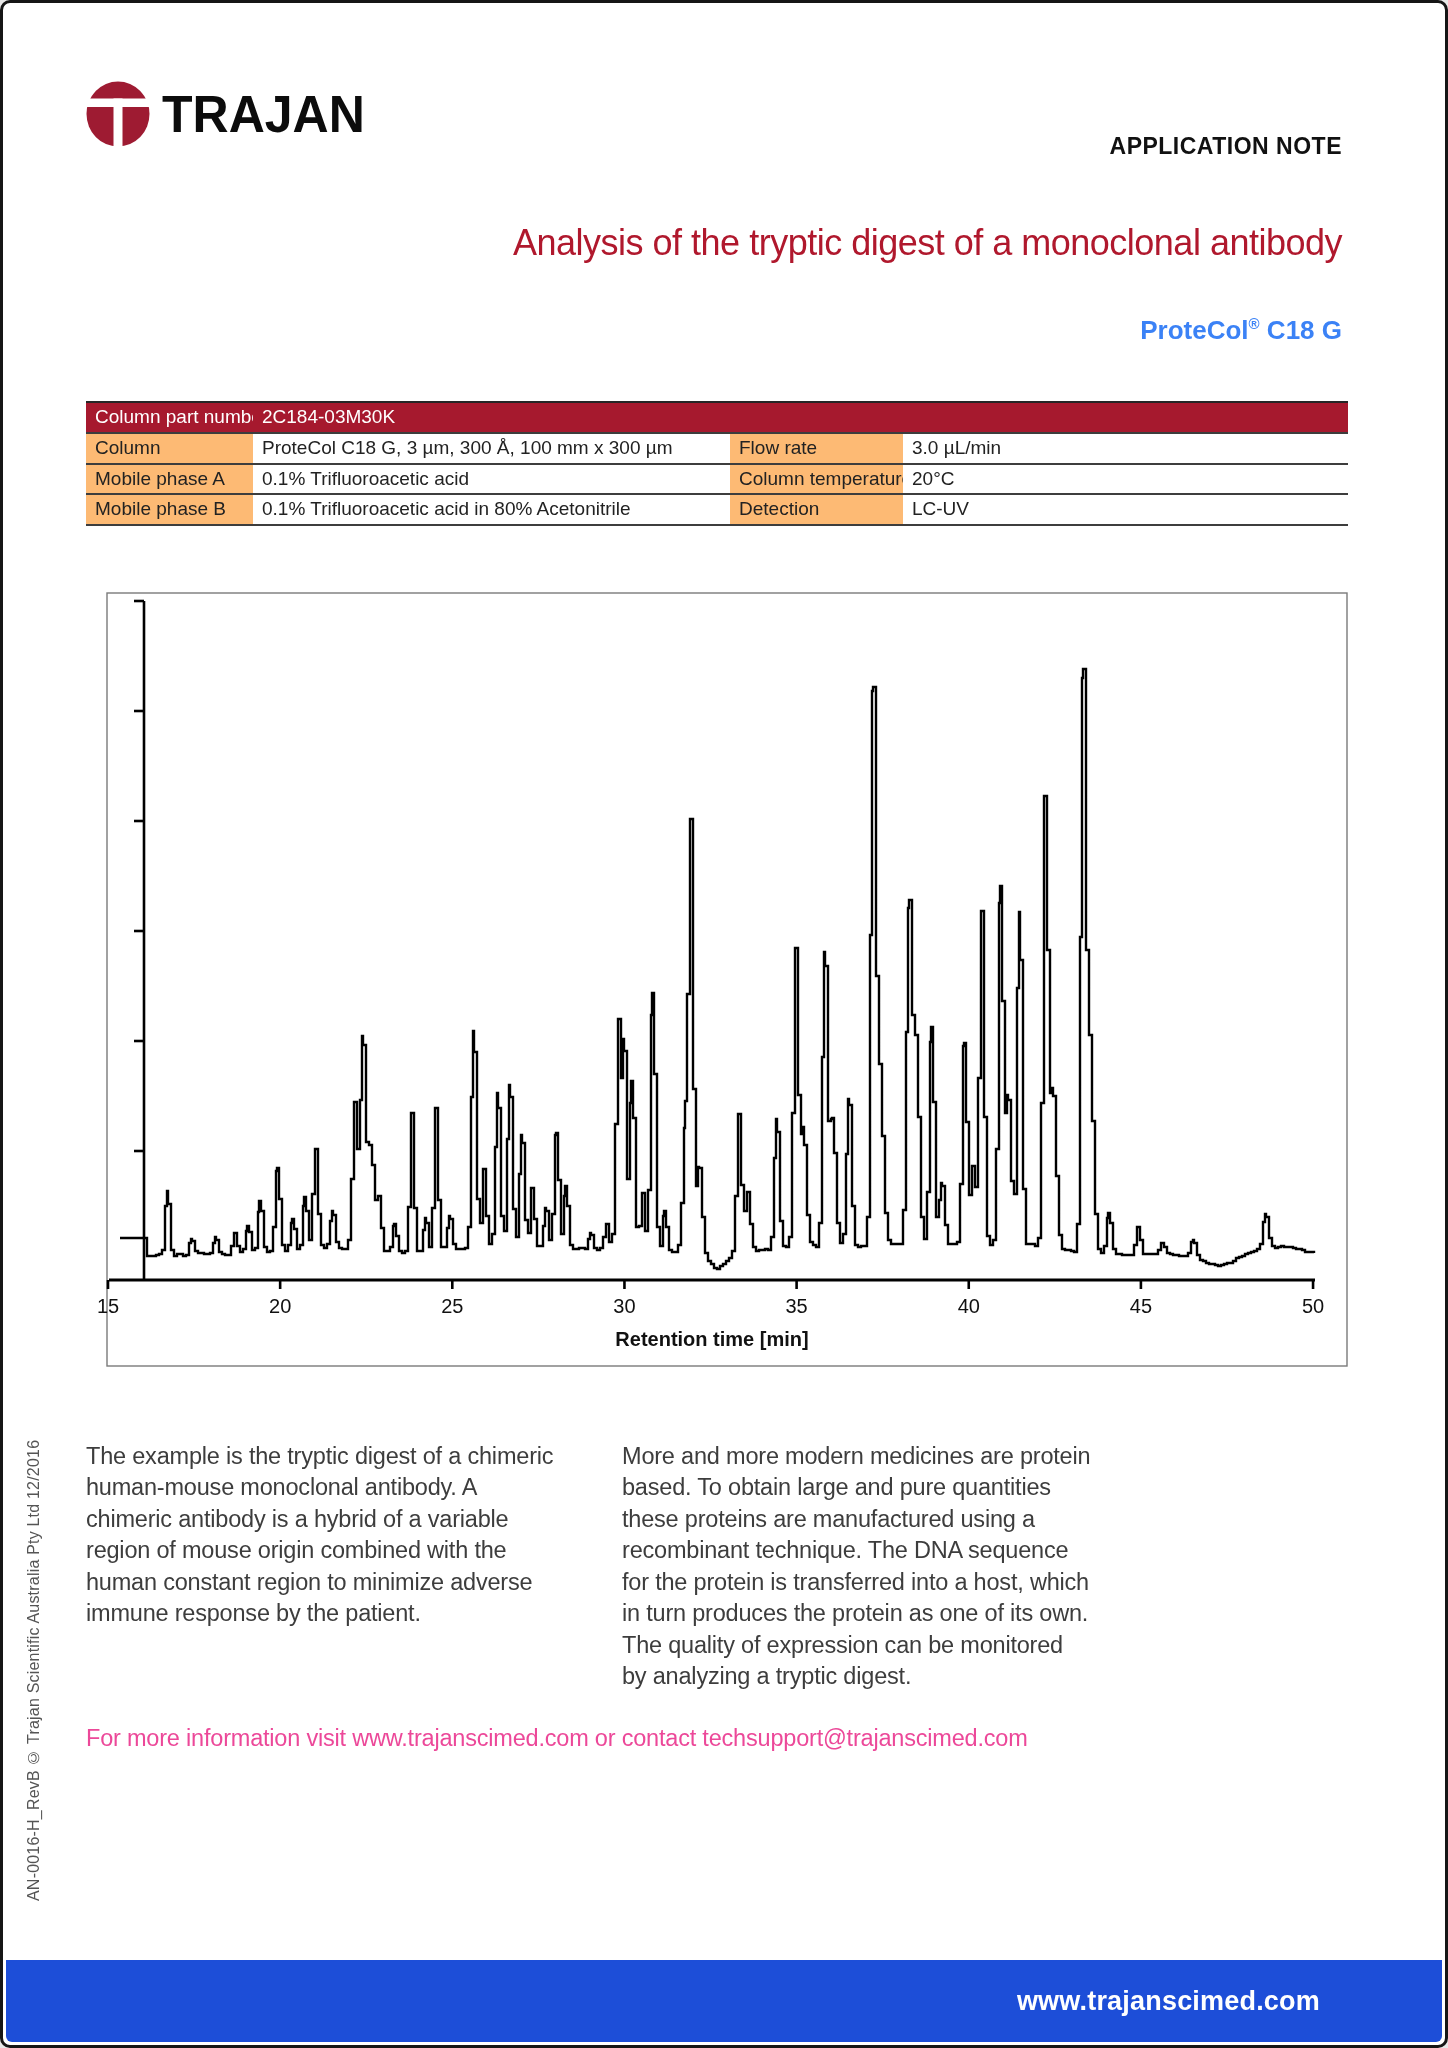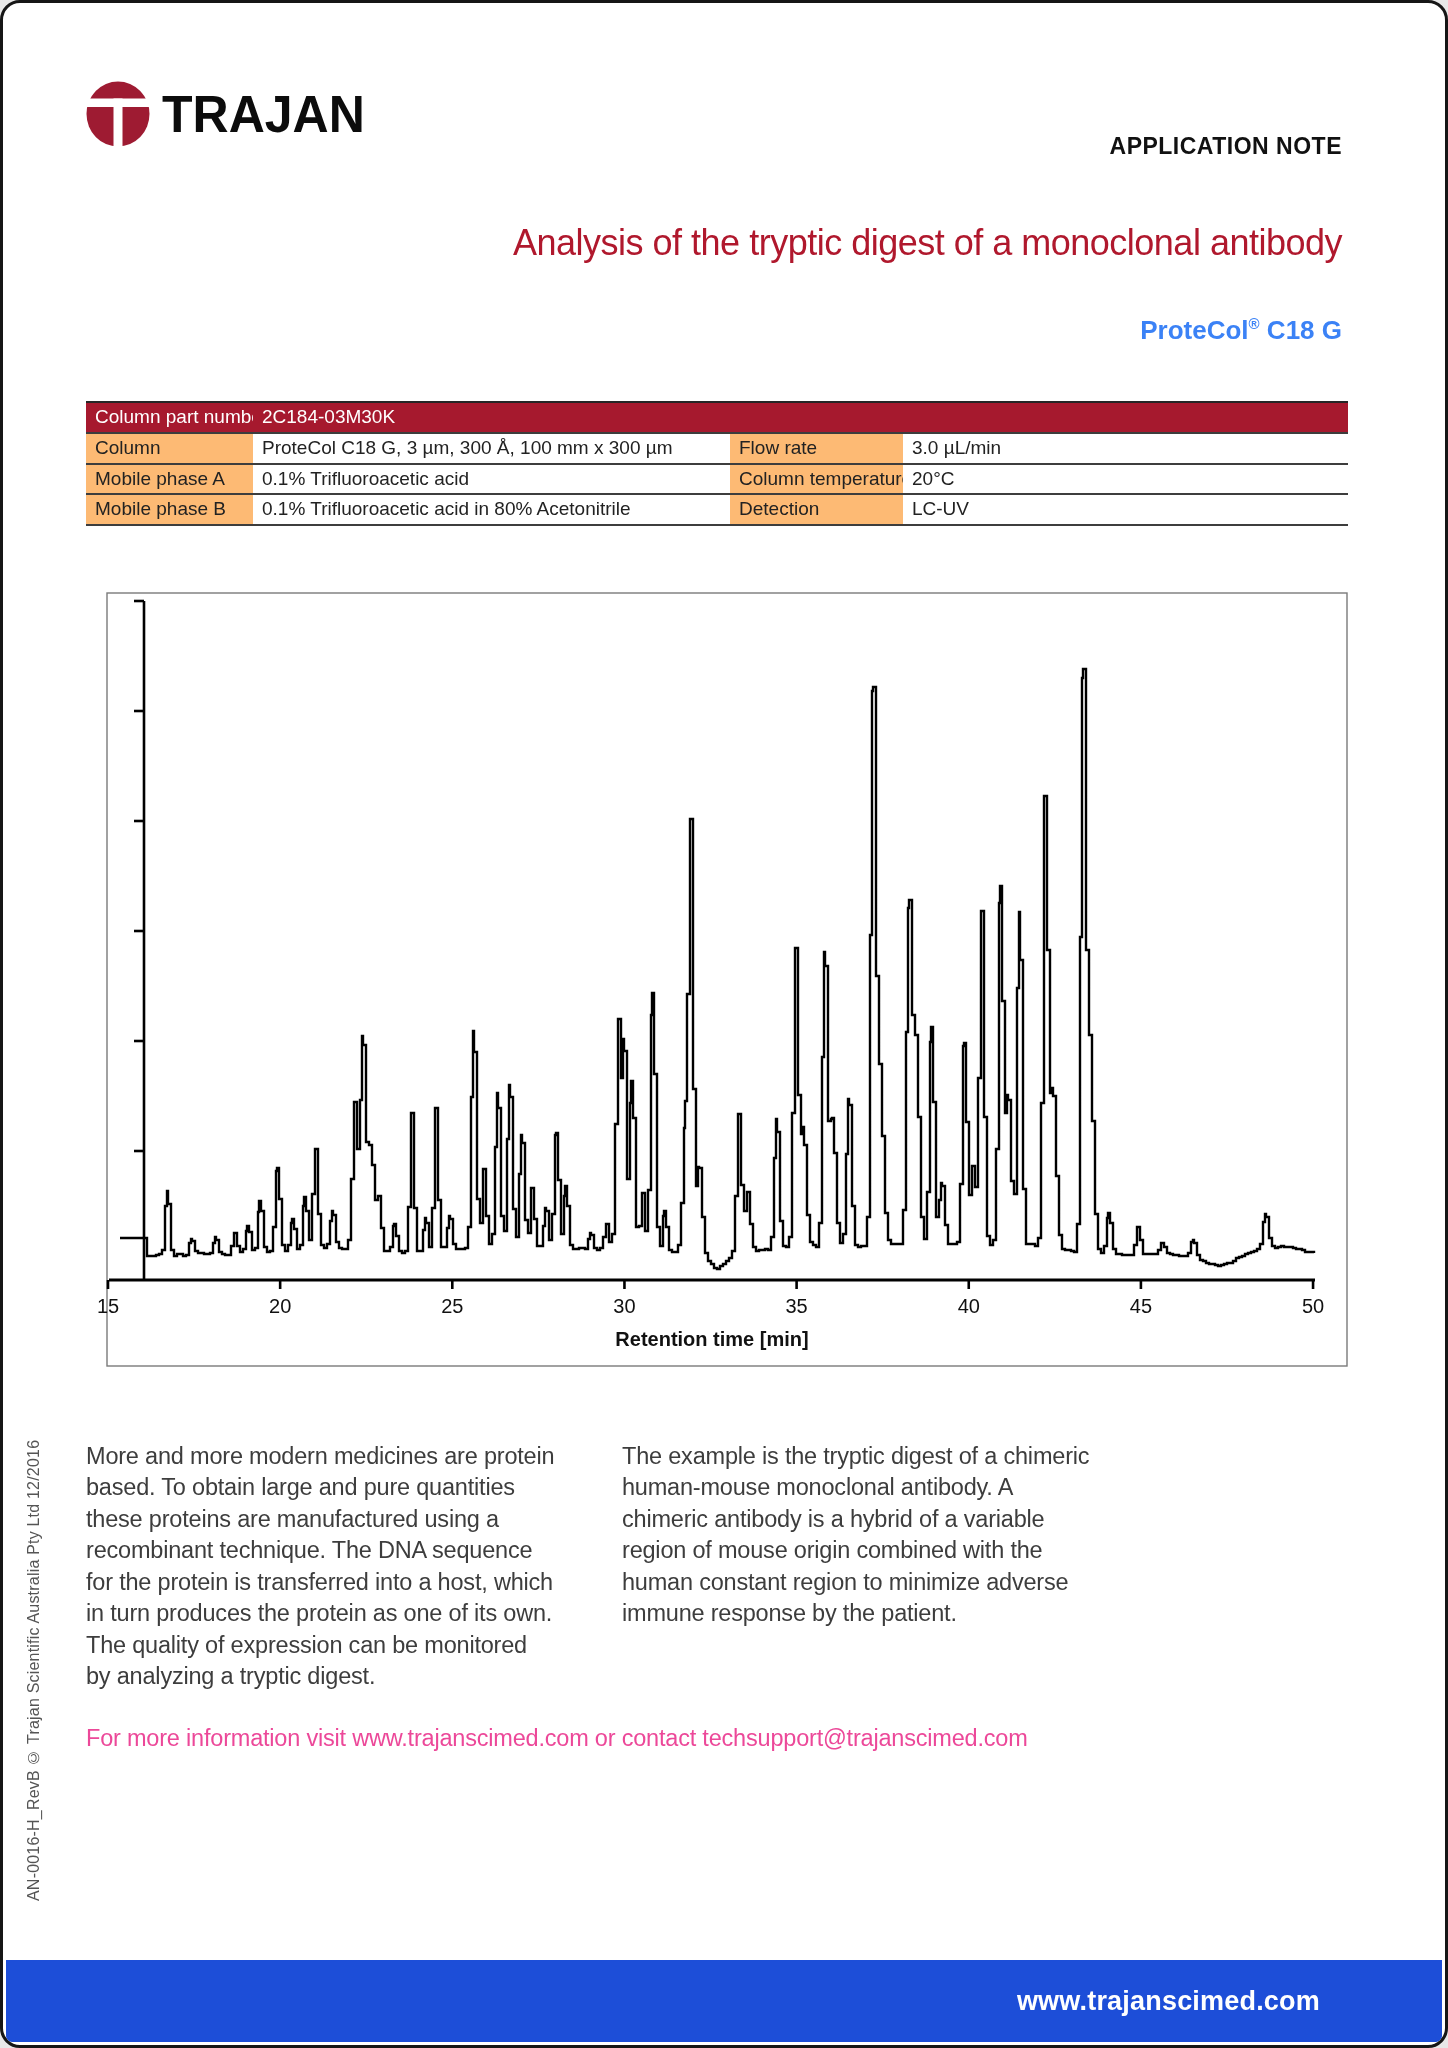--- a/index.html
+++ b/index.html
@@ -1,18 +1,18 @@
 <!DOCTYPE html>
 <html><head>
 <meta charset="utf-8">
 <style>
   html,body{margin:0;padding:0;background:#e8e8e8;}
   .page{
     position:relative; width:1448px; height:2048px; background:#ffffff;
-    border:3px solid #161616; border-radius:20px; box-sizing:border-box;
+    border:3px solid #161616; border-radius:10px; box-sizing:border-box;
     font-family:"Liberation Sans","DejaVu Sans",sans-serif; color:#222;
     overflow:hidden; margin:0 auto;
   }
   
   .logo{position:absolute; left:83px; top:78px; display:flex; align-items:center;}
   .logo-mark{width:64px; height:66px; display:block;}
   .logo-word{font-size:50px; font-weight:800; letter-spacing:0px; color:#0c0c0c; margin-left:12px;
              transform:scaleY(1.04); transform-origin:left center;}
   .app-note{position:absolute; top:130px; right:103px; font-size:23px; font-weight:700;
             letter-spacing:.5px; color:#111;}
@@ -121,22 +121,22 @@
         <line x1="1137.9" y1="1277" x2="1137.9" y2="1286" stroke="#000" stroke-width="2.6"></line>
         <text x="1137.9" y="1310" text-anchor="middle" font-size="20" font-weight="500" font-family="Liberation Sans, DejaVu Sans, sans-serif" fill="#111">45</text>
         <line x1="1310.05" y1="1277" x2="1310.05" y2="1286" stroke="#000" stroke-width="2.6"></line>
         <text x="1310.05" y="1310" text-anchor="middle" font-size="20" font-weight="500" font-family="Liberation Sans, DejaVu Sans, sans-serif" fill="#111">50</text>
         <text x="709" y="1343" text-anchor="middle" font-size="20" font-weight="700" font-family="Liberation Sans, DejaVu Sans, sans-serif" fill="#111">Retention time [min]</text>
         <path d="M117,1235H144V1253H147V1253H150V1253H153V1252H156V1251H159V1247H162V1203H164V1188H165V1201H168V1247H171V1253H174V1251H177V1251H180V1253H183V1252H186V1240H188V1236H189V1238H192V1248H195V1250H198V1250H201V1251H204V1251H207V1250H210V1240H212V1234H213V1237H216V1249H219V1251H222V1252H225V1252H228V1243H231V1230H234V1243H237V1249H240V1246H243V1228H244V1223H246V1229H249V1247H252V1245H255V1209H256V1198H258V1208H261V1244H264V1249H267V1248H270V1224H273V1168H274V1165H276V1196H279V1242H282V1248H285V1242H288V1220H289V1216H291V1226H294V1246H297V1242H300V1203H301V1194H303V1208H306V1237H309V1191H312V1146H315V1211H318V1242H321V1245H324V1241H327V1218H329V1208H330V1212H333V1239H336V1245H339V1246H342V1246H345V1237H348V1176H351V1099H354V1146H357V1097H359V1033H360V1042H363V1139H366V1142H367V1142H369V1162H372V1197H375V1193H378V1225H381V1248H384V1248H387V1244H390V1223H391V1221H393V1233H396V1248H399V1250H402V1248H405V1204H408V1110H411V1205H414V1248H417V1248H420V1227H422V1215H423V1220H426V1244H429V1205H432V1105H435V1197H438V1244H441V1244H444V1225H446V1213H447V1216H450V1241H453V1246H456V1246H459V1246H462V1245H465V1224H468V1094H470V1028H471V1049H474V1196H477V1220H480V1166H483V1213H486V1241H489V1231H492V1144H494V1090H495V1105H498V1213H501V1228H504V1136H506V1082H507V1094H510V1206H513V1234H516V1171H518V1132H519V1140H522V1217H525V1230H528V1185H531V1216H534V1243H537V1243H540V1223H542V1205H543V1208H546V1237H549V1211H552V1132H553V1130H555V1177H558V1231H561V1193H562V1183H564V1203H567V1242H570V1246H573V1246H576V1245H579V1245H582V1246H585V1236H587V1230H588V1232H591V1245H594V1247H597V1245H600V1234H603V1221H606V1239H609V1231H612V1121H615V1016H618V1075H620V1036H621V1048H624V1176H627V1100H628V1078H630V1115H633V1224H636V1223H639V1190H642V1228H645V1187H648V1012H649V990H651V1071H654V1224H657V1243H660V1213H661V1208H663V1224H666V1247H669V1249H672V1249H675V1242H678V1200H681V1125H682V1098H684V991H687V816H690V1086H693V1183H695V1164H696V1165H699V1214H702V1250H705V1258H708V1261H711V1265H714V1266H717V1263H720V1261H723V1258H726V1255H729V1248H732V1193H735V1111H738V1182H741V1208H744V1189H747V1221H750V1244H753V1248H756V1247H759V1247H762V1246H765V1247H768V1234H771V1155H773V1116H774V1129H777V1218H780V1243H783V1244H786V1234H789V1110H792V945H795V1092H798V1131H799V1124H801V1142H804V1212H807V1239H810V1242H813V1244H816V1220H819V1054H821V949H822V963H825V1118H828V1116H829V1115H831V1150H834V1220H837V1240H840V1231H843V1151H845V1096H846V1102H849V1203H852V1242H855V1244H858V1243H861V1243H864V1214H867V932H869V688H870V684H873V973H876V1061H879V1133H882V1210H885V1237H888V1241H891V1241H894V1241H897V1241H900V1207H903V1029H905V905H906V897H909V1012H912V1032H915V1114H918V1214H921V1236H924V1189H927V1039H928V1024H930V1099H933V1214H936V1197H938V1180H939V1183H942V1222H945V1241H948V1241H951V1241H954V1239H957V1181H960V1043H961V1040H963V1119H966V1192H969V1163H972V1184H975V1075H978V908H981V1114H984V1233H987V1242H990V1237H993V1146H996V900H997V883H999V998H1002V1110H1004V1092H1005V1097H1008V1178H1011V1191H1014V985H1016V909H1017V957H1020V1186H1023V1241H1026V1241H1029V1241H1032V1243H1035V1235H1038V1100H1041V793H1044V947H1047V1090H1049V1085H1050V1093H1053V1173H1056V1232H1059V1246H1062V1247H1065V1247H1068V1248H1071V1249H1074V1221H1077V934H1079V675H1080V666H1083V947H1086V1032H1089V1118H1092V1211H1095V1246H1098V1250H1101V1243H1104V1215H1105V1210H1107V1220H1110V1246H1113V1251H1116V1251H1119V1252H1122V1252H1125V1252H1128V1252H1131V1242H1134V1224H1137V1237H1140V1251H1143V1251H1146V1251H1149V1251H1152V1251H1155V1247H1158V1240H1159V1240H1161V1244H1164V1250H1167V1251H1170V1252H1173V1252H1176V1253H1179V1253H1182V1253H1185V1250H1188V1239H1190V1237H1191V1240H1194V1252H1197V1257H1200V1258H1203V1260H1206V1261H1209V1261H1212V1262H1215V1263H1218V1262H1221V1261H1224V1260H1227V1260H1230V1258H1233V1255H1236V1254H1239V1253H1242V1251H1245V1250H1248V1249H1251V1248H1254V1246H1257V1241H1260V1219H1262V1211H1263V1214H1266V1235H1269V1243H1272V1245H1275V1244H1278V1243H1281V1244H1284V1244H1287V1244H1290V1245H1293V1246H1296V1246H1299V1247H1302V1249H1305V1249H1308V1249H1311V1250" fill="none" stroke="#000000" stroke-width="2.4"></path>
       </svg>
   </div>
 
   <div class="cols">
+    <div class="col">The example is the tryptic digest of a chimeric human-mouse monoclonal antibody. A chimeric antibody is a hybrid of a variable region of mouse origin combined with the human constant region to minimize adverse immune response by the patient.</div>
     <div class="col">More and more modern medicines are protein based. To obtain large and pure quantities these proteins are manufactured using a recombinant technique. The DNA sequence for the protein is transferred into a host, which in turn produces the protein as one of its own. The quality of expression can be monitored by analyzing a tryptic digest.</div>
-    <div class="col">The example is the tryptic digest of a chimeric human-mouse monoclonal antibody. A chimeric antibody is a hybrid of a variable region of mouse origin combined with the human constant region to minimize adverse immune response by the patient.</div>
   </div>
 
   <div class="info-line">For more information visit www.trajanscimed.com or contact techsupport@trajanscimed.com</div>
 
   <div class="side-note">AN-0016-H_RevB © Trajan Scientific Australia Pty Ltd 12/2016</div>
 
   <div class="footer-bar">
     <span class="footer-url">www.trajanscimed.com</span>
   </div>
 

